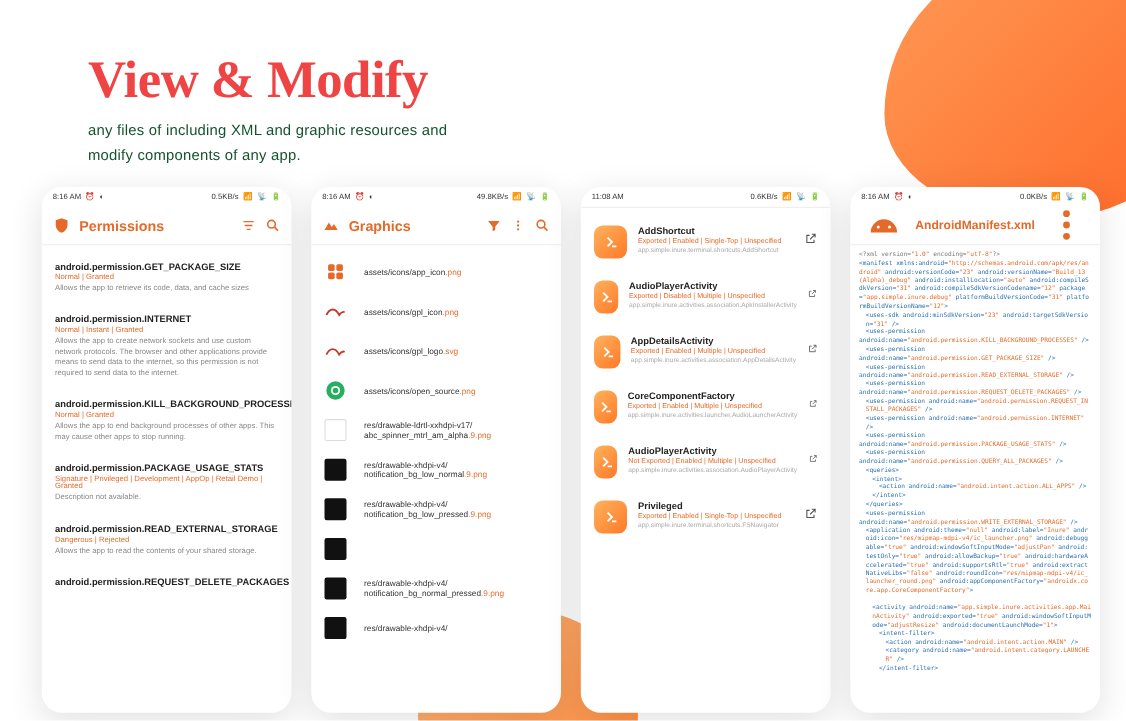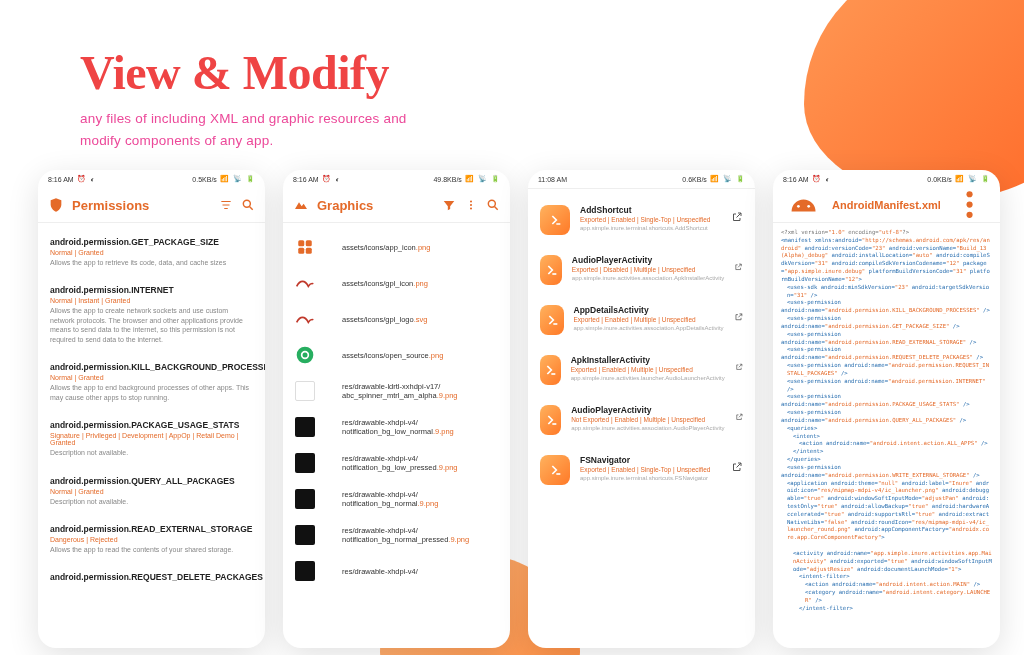--- a/index.html
+++ b/index.html
@@ -27,21 +27,21 @@
     border-radius: 50% 50% 50% 50% / 60% 60% 40% 40%;
     z-index: 0;
   }
   .heading-block { position: absolute; left: 80px; top: 45px; z-index: 2; }
   .heading {
     font-size: 48px; font-weight: 700; color: #ef4444;
     font-family: Georgia, 'Times New Roman', serif;
     letter-spacing: -0.5px;
   }
   .subhead {
-    font-size: 13.5px; color: #ec4899; margin-top: 8px; line-height: 1.6;
+    font-size: 13.5px; color: #14532d; margin-top: 8px; line-height: 1.6;
     font-weight: 300; letter-spacing: 0.2px;
   }
   .phones {
     position: absolute;
     left: 38px; top: 170px;
     display: flex; gap: 18px;
     z-index: 2;
   }
   .phone {
     width: 227px; height: 478px;
@@ -65,21 +65,21 @@
   .appbar .app-icon { width: 16px; height: 16px; }
   .appbar .aicon { width: 14px; height: 14px; color: #e46a29; }
   .divider { height: 1px; background: #eee; }
   .scroll { flex: 1; overflow: hidden; padding: 6px 0; }
   
   .perm-item { padding: 8px 12px 10px 12px; }
   .perm-title { font-size: 8.5px; color: #222; font-weight: 600; }
   .perm-status { font-size: 7px; color: #e46a29; margin-top: 2px; }
   .perm-desc { font-size: 7px; color: #888; margin-top: 2px; line-height: 1.35; }
   
-  .gfx-item { display: flex; align-items: center; padding: 8px 12px; gap: 27px; }
+  .gfx-item { display: flex; align-items: center; padding: 8px 12px; gap: 16px; }
   .gfx-thumb { width: 20px; height: 20px; border-radius: 3px; display: flex; align-items: center; justify-content: center; }
   .gfx-name { font-size: 7.5px; color: #333; }
   .gfx-name .ext { color: #e46a29; }
   .gfx-name .nine { color: #e46a29; }
   
   .act-item { display: flex; align-items: flex-start; padding: 10px 12px; gap: 10px; }
   .act-icon {
     width: 30px; height: 30px; border-radius: 8px;
     background: linear-gradient(135deg, #ffb25e, #ff7927);
     display: flex; align-items: center; justify-content: center;
@@ -168,25 +168,20 @@
           <div class="perm-title">android.permission.KILL_BACKGROUND_PROCESSES</div>
           <div class="perm-status">Normal | Granted</div>
           <div class="perm-desc">Allows the app to end background processes of other apps. This may cause other apps to stop running.</div>
         </div>
         <div class="perm-item">
           <div class="perm-title">android.permission.PACKAGE_USAGE_STATS</div>
           <div class="perm-status">Signature | Privileged | Development | AppOp | Retail Demo | Granted</div>
           <div class="perm-desc">Description not available.</div>
         </div>
         <div class="perm-item">
-          <div class="perm-title">android.permission.QUERY_ALL_PACKAGES</div>
-          <div class="perm-status">Normal | Granted</div>
-          <div class="perm-desc">Description not available.</div>
-        </div>
-        <div class="perm-item">
           <div class="perm-title">android.permission.READ_EXTERNAL_STORAGE</div>
           <div class="perm-status">Dangerous | Rejected</div>
           <div class="perm-desc">Allows the app to read the contents of your shared storage.</div>
         </div>
         <div class="perm-item">
           <div class="perm-title">android.permission.REQUEST_DELETE_PACKAGES</div>
         </div>
       </div>
   </div>
 
@@ -276,21 +271,20 @@
         <div class="gfx-item">
           <div class="gfx-thumb">
             <div style="width:20px;height:20px;background:#111;border-radius:2px"></div>
           </div>
     <div class="gfx-name">res/drawable-xhdpi-v4/ notification_bg_low_pressed<span class="nine">.9</span><span class="ext">.png</span></div>
         </div>
         <div class="gfx-item">
           <div class="gfx-thumb">
             <div style="width:20px;height:20px;background:#111;border-radius:2px"></div>
           </div>
-    <div class="gfx-name">res/drawable-xhdpi-v4/ notification_bg_normal<span class="nine">.9</span><span class="ext">.png</span></div>
         </div>
         <div class="gfx-item">
           <div class="gfx-thumb">
             <div style="width:20px;height:20px;background:#111;border-radius:2px"></div>
           </div>
     <div class="gfx-name">res/drawable-xhdpi-v4/ notification_bg_normal_pressed<span class="nine">.9</span><span class="ext">.png</span></div>
         </div>
         <div class="gfx-item">
           <div class="gfx-thumb">
             <div style="width:20px;height:20px;background:#111;border-radius:2px"></div>
@@ -363,21 +357,21 @@
           </svg>
         </div>
         <div class="act-item">
           <div class="act-icon">
             <svg width="16" height="16" viewBox="0 0 24 24" fill="none" stroke="#fff" stroke-width="2.5">
               <polyline points="8,6 14,12 8,18"></polyline>
               <line x1="14" y1="18" x2="20" y2="18"></line>
             </svg>
           </div>
     <div class="act-body">
-      <div class="act-title">ApkInstallerActivity</div>
+      <div class="act-title">CoreComponentFactory</div>
       <div class="act-status">Exported | Enabled | Multiple | Unspecified</div>
       <div class="act-path">app.simple.inure.activities.launcher.AudioLauncherActivity</div>
     </div>
     <svg class="act-launch" viewBox="0 0 24 24" fill="none" stroke="#555" stroke-width="2">
             <path d="M14 4h6v6M20 4l-9 9M18 14v5H5V6h5"></path>
           </svg>
         </div>
         <div class="act-item">
           <div class="act-icon">
             <svg width="16" height="16" viewBox="0 0 24 24" fill="none" stroke="#fff" stroke-width="2.5">
@@ -395,21 +389,21 @@
           </svg>
         </div>
         <div class="act-item">
           <div class="act-icon">
             <svg width="16" height="16" viewBox="0 0 24 24" fill="none" stroke="#fff" stroke-width="2.5">
               <polyline points="8,6 14,12 8,18"></polyline>
               <line x1="14" y1="18" x2="20" y2="18"></line>
             </svg>
           </div>
     <div class="act-body">
-      <div class="act-title">FSNavigator</div>
+      <div class="act-title">Privileged</div>
       <div class="act-status">Exported | Enabled | Single-Top | Unspecified</div>
       <div class="act-path">app.simple.inure.terminal.shortcuts.FSNavigator</div>
     </div>
     <svg class="act-launch" viewBox="0 0 24 24" fill="none" stroke="#555" stroke-width="2">
             <path d="M14 4h6v6M20 4l-9 9M18 14v5H5V6h5"></path>
           </svg>
         </div>
       </div>
   </div>
 

